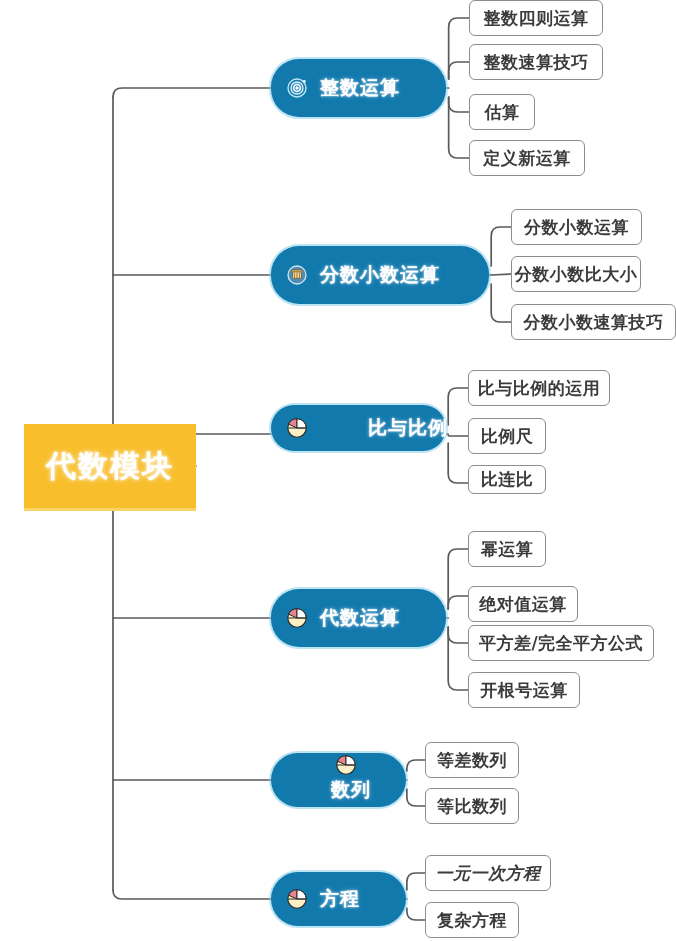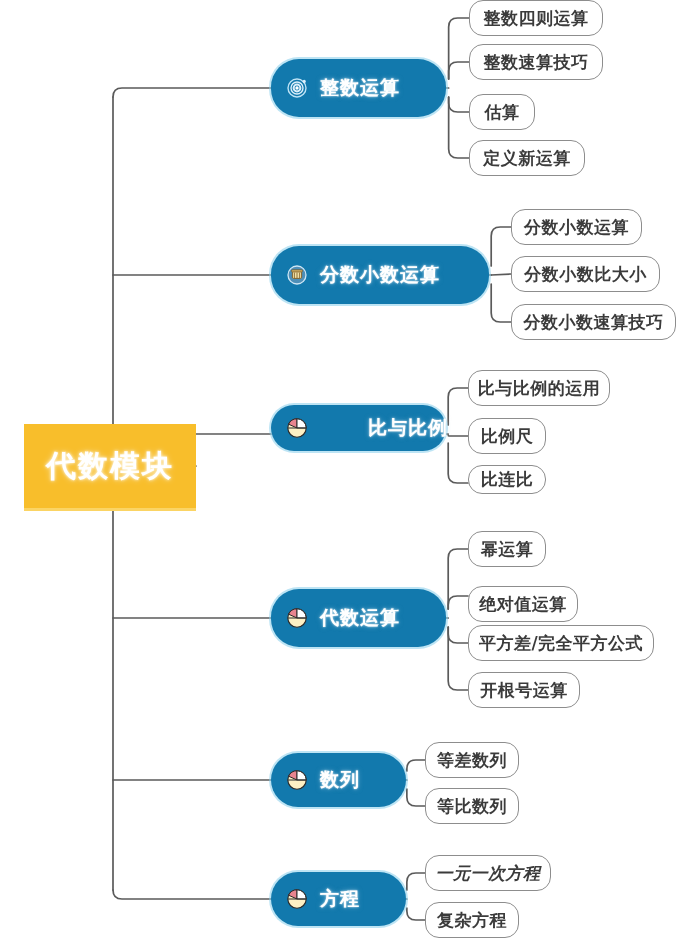--- a/index.html
+++ b/index.html
@@ -77,21 +77,21 @@
   }
 
   
   .leaf-node {
     position: absolute;
     display: flex;
     align-items: center;
     justify-content: center;
     background: #ffffff;
     border: 1.6px solid #8d8d8d;
-    border-radius: 14px;
+    border-radius: 6px;
     box-sizing: border-box;
     z-index: 3;
     padding: 0 10px;
   }
   .leaf-label {
     font-size: 17px;
     font-weight: bold;
     color: #3b3b3b;
     white-space: nowrap;
     letter-spacing: 0.5px;
@@ -221,21 +221,21 @@
           <rect x="6.6" y="6.9" width="10.8" height="2" rx="0.7" fill="#E4C477" stroke="#7A5A22" stroke-width="0.9"></rect>
           <line x1="9.4" y1="9.6" x2="9.4" y2="15" stroke="#7A5A22" stroke-width="0.8"></line>
           <line x1="12" y1="9.6" x2="12" y2="15" stroke="#7A5A22" stroke-width="0.8"></line>
           <line x1="14.6" y1="9.6" x2="14.6" y2="15" stroke="#7A5A22" stroke-width="0.8"></line>
         </svg>
         <span class="branch-label">分数小数运算</span>
       </div>
       <div class="leaf-node" style="left: 511px; top: 209px; width: 131px; height: 36px;">
         <span class="leaf-label">分数小数运算</span>
       </div>
-      <div class="leaf-node" style="left: 511px; top: 256px; width: 149px; height: 36px;">
+      <div class="leaf-node" style="left: 511px; top: 256px; width: 130px; height: 36px;">
         <span class="leaf-label">分数小数比大小</span>
       </div>
       <div class="leaf-node" style="left: 511px; top: 304px; width: 165px; height: 36px;">
         <span class="leaf-label">分数小数速算技巧</span>
       </div>
       <div class="branch-node" style="left: 271px; top: 405px; width: 161px; height: 46px; gap: 48px;">
         <svg viewBox="0 0 24 24" class="node-icon">
           <circle cx="12" cy="12" r="9.2" fill="#FDF0C4" stroke="#2a2a2a" stroke-width="1.1"></circle>
           <path d="M12 12 L12 2.8 A9.2 9.2 0 0 0 3.6 8.2 Z" fill="#E8848F" stroke="#2a2a2a" stroke-width="1.0"></path>
           <path d="M12 12 L12 2.8 A9.2 9.2 0 0 1 21.2 12 Z" fill="#FFFFFF" stroke="#2a2a2a" stroke-width="1.0"></path>
@@ -266,21 +266,21 @@
       </div>
       <div class="leaf-node" style="left: 468px; top: 578px; width: 110px; height: 36px; margin-top: 8px;">
         <span class="leaf-label">绝对值运算</span>
       </div>
       <div class="leaf-node" style="left: 468px; top: 625px; width: 186px; height: 36px;">
         <span class="leaf-label">平方差/完全平方公式</span>
       </div>
       <div class="leaf-node" style="left: 468px; top: 672px; width: 112px; height: 36px;">
         <span class="leaf-label">开根号运算</span>
       </div>
-      <div class="branch-node" style="left: 271px; top: 753px; width: 121px; height: 54px;">
+      <div class="branch-node" style="left: 271px; top: 753px; width: 121px; height: 54px; flex-direction: column;">
         <svg viewBox="0 0 24 24" class="node-icon">
           <circle cx="12" cy="12" r="9.2" fill="#FDF0C4" stroke="#2a2a2a" stroke-width="1.1"></circle>
           <path d="M12 12 L12 2.8 A9.2 9.2 0 0 0 3.6 8.2 Z" fill="#E8848F" stroke="#2a2a2a" stroke-width="1.0"></path>
           <path d="M12 12 L12 2.8 A9.2 9.2 0 0 1 21.2 12 Z" fill="#FFFFFF" stroke="#2a2a2a" stroke-width="1.0"></path>
           <line x1="2.9" y1="12" x2="21.1" y2="12" stroke="#2a2a2a" stroke-width="1.0"></line>
         </svg>
         <span class="branch-label">数列</span>
       </div>
       <div class="leaf-node" style="left: 425px; top: 742px; width: 94px; height: 36px; text-align: right;">
         <span class="leaf-label">等差数列</span>

